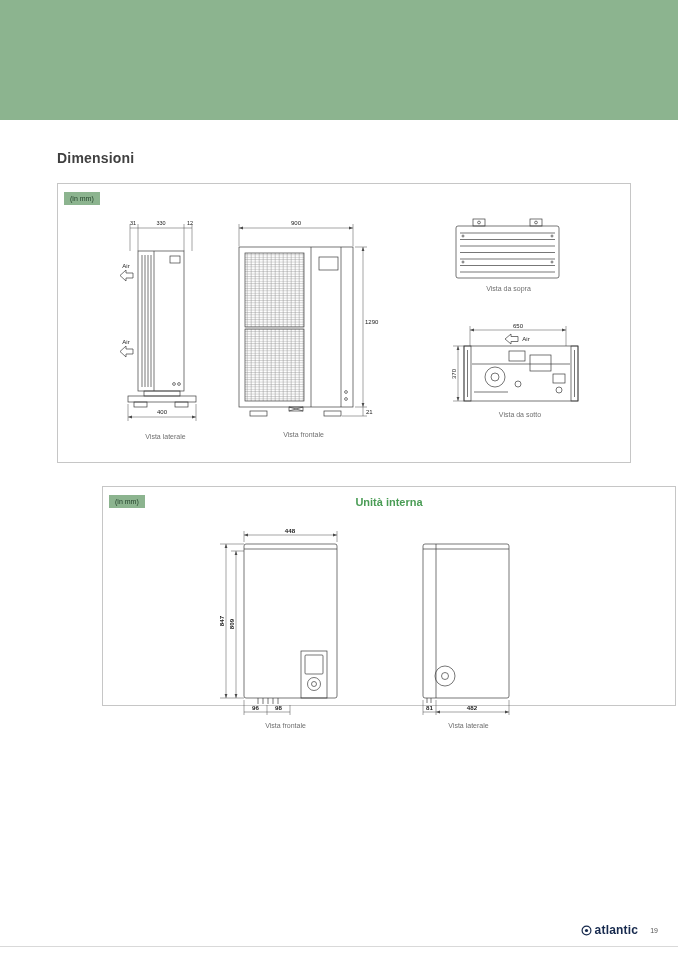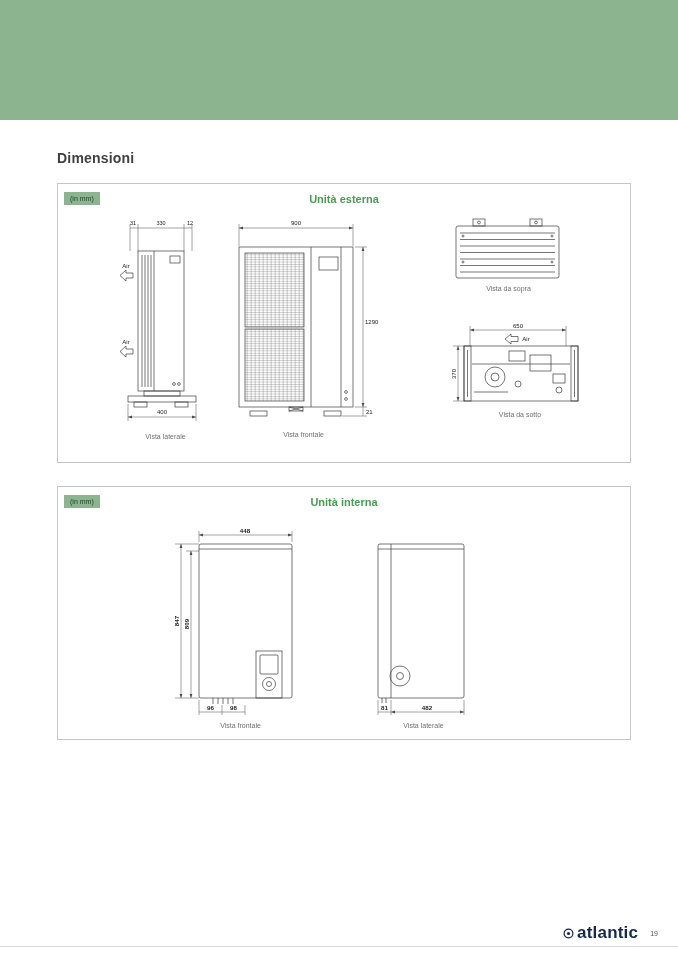--- a/index.html
+++ b/index.html
@@ -3,51 +3,50 @@
 <meta charset="utf-8">
 <style>
   * { margin:0; padding:0; box-sizing:border-box; }
   html,body { background:#ffffff; }
   body { font-family:"Liberation Sans", sans-serif; }
   .page { position:relative; width:678px; height:959px; background:#fff; overflow:hidden; }
   .band { position:absolute; left:0; top:0; width:100%; height:120px; background:#8cb48f; }
   .page-title { position:absolute; left:57px; top:150px; font-size:14px; font-weight:bold; color:#404040; letter-spacing:0.2px; }
   .panel { position:absolute; left:57px; width:574px; border:1px solid #c6c6c6; background:#fff; }
   .panel-ext { top:183px; height:280px; }
-  .panel-int { top:486px; height:254px; }
+  .panel-int { top:486px; height:220px;margin-left:45px; }
   .badge { position:absolute; left:6px; top:8px; background:#8cb48f; color:#22402a; font-size:7px; line-height:1; padding:3px 6px; }
   .panel-title { position:absolute; left:0; right:0; top:9px; text-align:center; font-size:11px; font-weight:bold; color:#4a9c55; }
   .view { position:absolute; }
   .view-label { text-align:center; font-size:7px; color:#6f6f6f; margin-top:3px; }
   svg { display:block; overflow:visible; }
   .draw rect, .draw line, .draw circle, .draw path { fill:none; stroke:#3c3c3c; stroke-width:0.7; }
   .dim line { stroke:#4a4a4a; stroke-width:0.5; fill:none; }
   svg text { font-family:"Liberation Sans", sans-serif; font-size:6px; fill:#222; text-anchor:middle; }
   svg text.s { font-size:5.5px; }
   svg text.b { font-weight:bold; font-size:6.2px; }
   svg text.ts { text-anchor:start; }
   .ah { fill:#4a4a4a; stroke:none; }
   .arrow { fill:#ffffff; stroke:#3c3c3c; stroke-width:0.7; }
   .footer { position:absolute; top:923px; right:20px; display:flex; align-items:center; gap:12px; }
-  .brand { display:flex; align-items:center; gap:3px; color:#16294d; font-weight:bold; font-size:17px; letter-spacing:0.2px; }
+  .brand { display:flex; align-items:center; gap:3px; color:#16294d; font-weight:bold; font-size:12px; letter-spacing:0.2px; }
   .pagenum { font-size:7px; color:#555; }
   .bottom-rule { position:absolute; left:0; top:946px; width:100%; border-top:1px solid #d9d9d9; }
 </style>
 </head>
 <body>
 
 <div class="page">
 
   <div class="band"></div>
 
   <h1 class="page-title">Dimensioni</h1>
 
   <section class="panel panel-ext">
     <span class="badge">(in mm)</span>
-    <h2 class="panel-title">Unità esterna</h2>
 
     <div class="view" style="left:60px; top:34px; width:95px;">
       <svg width="95" height="212" viewBox="0 0 95 212">
         <g class="dim">
           <line x1="12" y1="10" x2="74" y2="10"></line>
           <line x1="12" y1="6" x2="12" y2="33"></line>
           <line x1="20" y1="6" x2="20" y2="33"></line>
           <line x1="66" y1="6" x2="66" y2="33"></line>
           <line x1="74" y1="6" x2="74" y2="33"></line>
           <text x="15" y="7" class="s">31</text>

